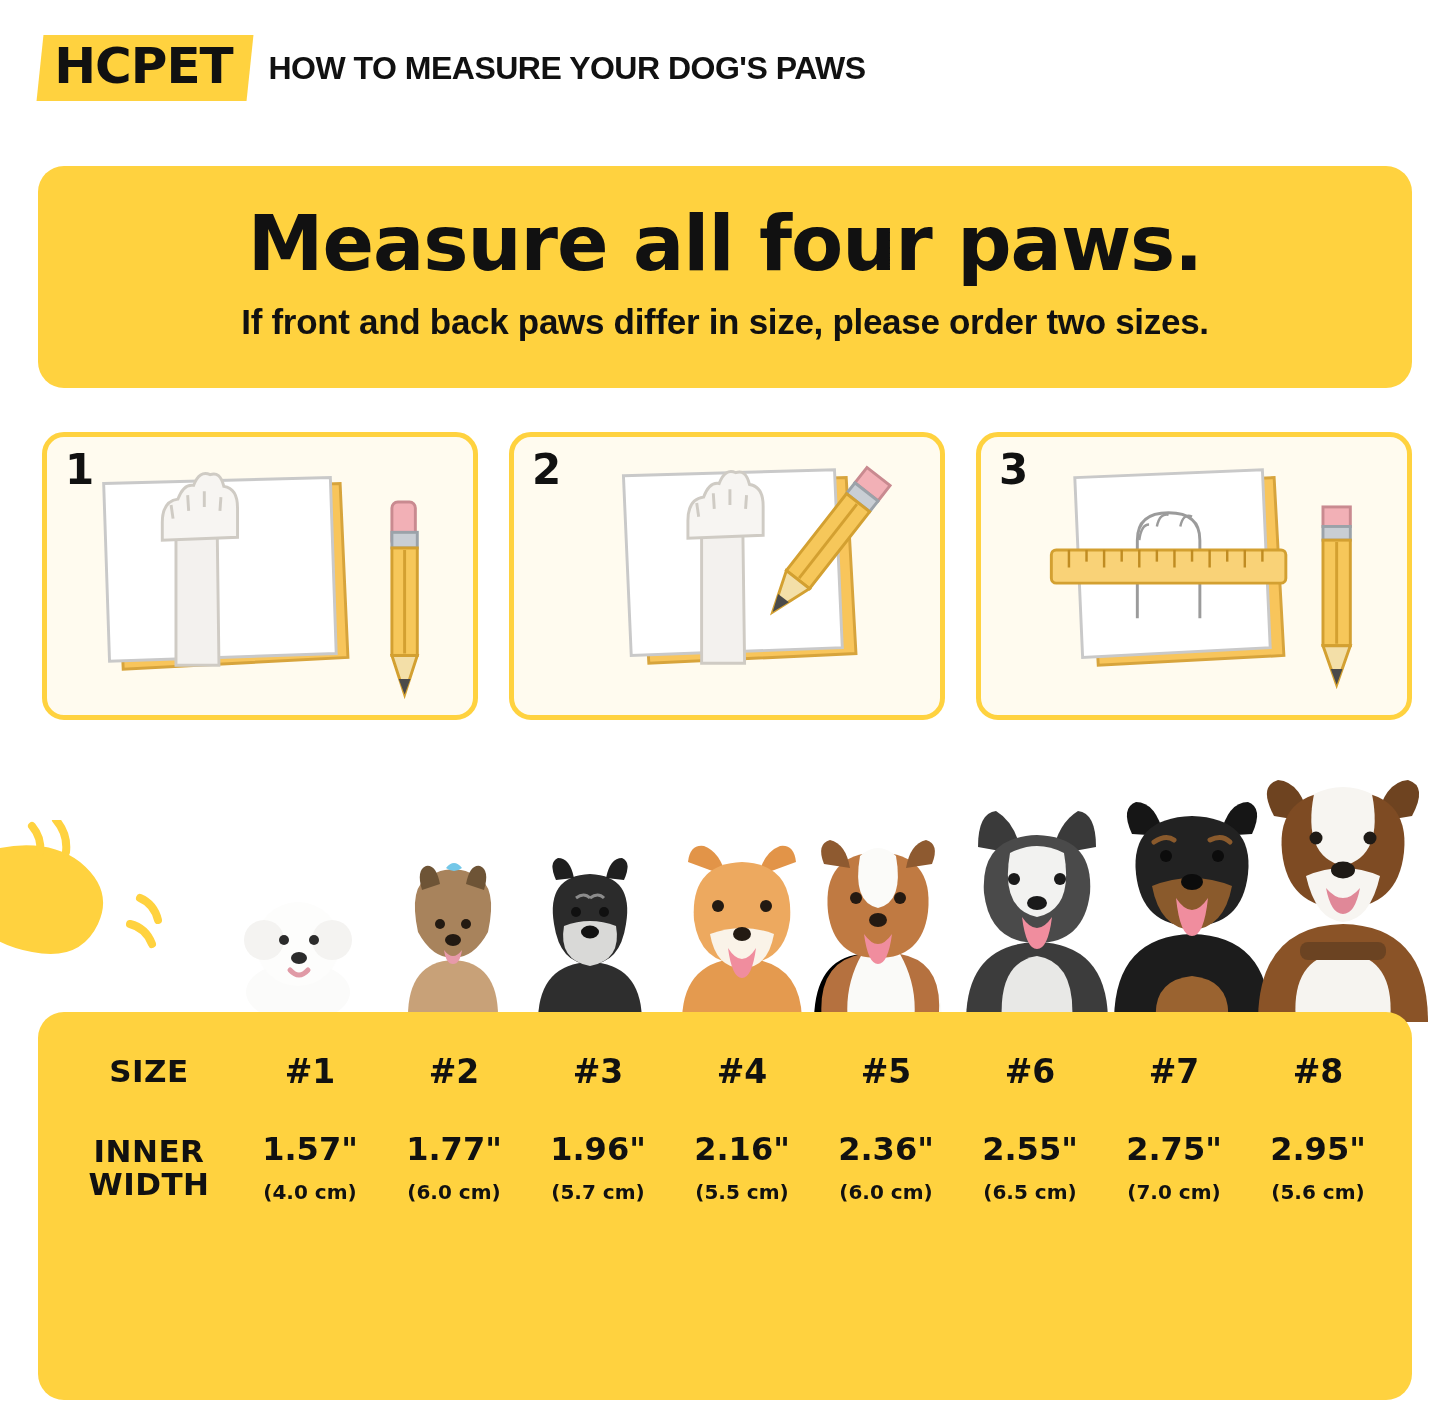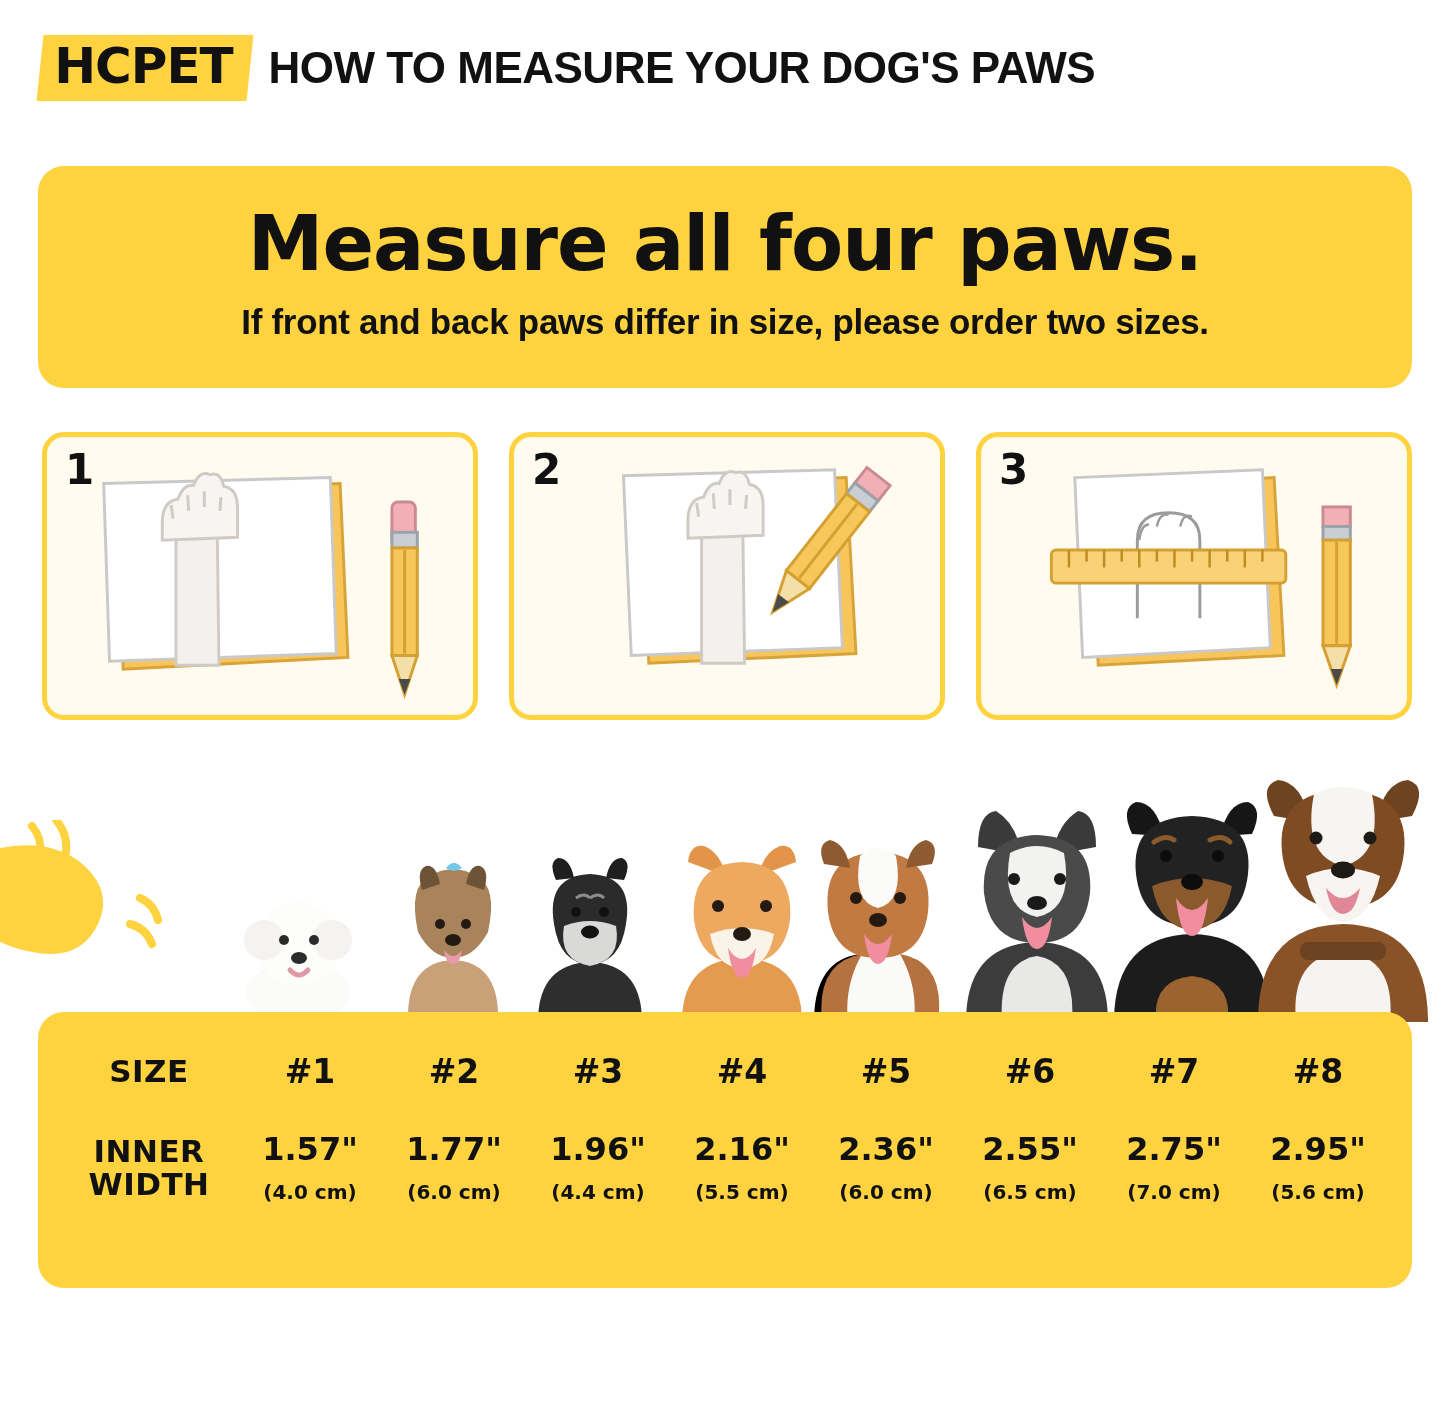--- a/index.html
+++ b/index.html
@@ -40,21 +40,21 @@
     font-family: "DejaVu Sans", sans-serif;
     font-weight: bold;
     font-size: 50px;
     letter-spacing: -1px;
     color: #111111;
     line-height: 1;
   }
   .header-title {
     font-family: "Liberation Sans", sans-serif;
     font-weight: bold;
-    font-size: 44px;
+    font-size: 32px;
     letter-spacing: -0.5px;
     color: #111111;
     white-space: nowrap;
   }
 
   
   .banner {
     position: absolute;
     top: 166px;
     left: 38px;
@@ -140,21 +140,21 @@
     position: absolute;
     bottom: 0;
   }
 
   
   .table-card {
     position: absolute;
     top: 1012px;
     left: 38px;
     width: 1374px;
-    height: 276px;
+    height: 388px;
     background: #FFD23F;
     border-radius: 26px;
     box-sizing: border-box;
     padding: 22px 22px 10px 22px;
   }
   table.size-table {
     width: 100%;
     border-collapse: collapse;
     table-layout: fixed;
   }
@@ -463,21 +463,21 @@
         <td>
           <div class="inch">1.57"</div>
           <div class="cm">(4.0 cm)</div>
         </td>
         <td>
           <div class="inch">1.77"</div>
           <div class="cm">(6.0 cm)</div>
         </td>
         <td>
           <div class="inch">1.96"</div>
-          <div class="cm">(4.4 cm)</div>
+          <div class="cm">(5.7 cm)</div>
         </td>
         <td>
           <div class="inch">2.16"</div>
           <div class="cm">(5.5 cm)</div>
         </td>
         <td>
           <div class="inch">2.36"</div>
           <div class="cm">(6.0 cm)</div>
         </td>
         <td>

